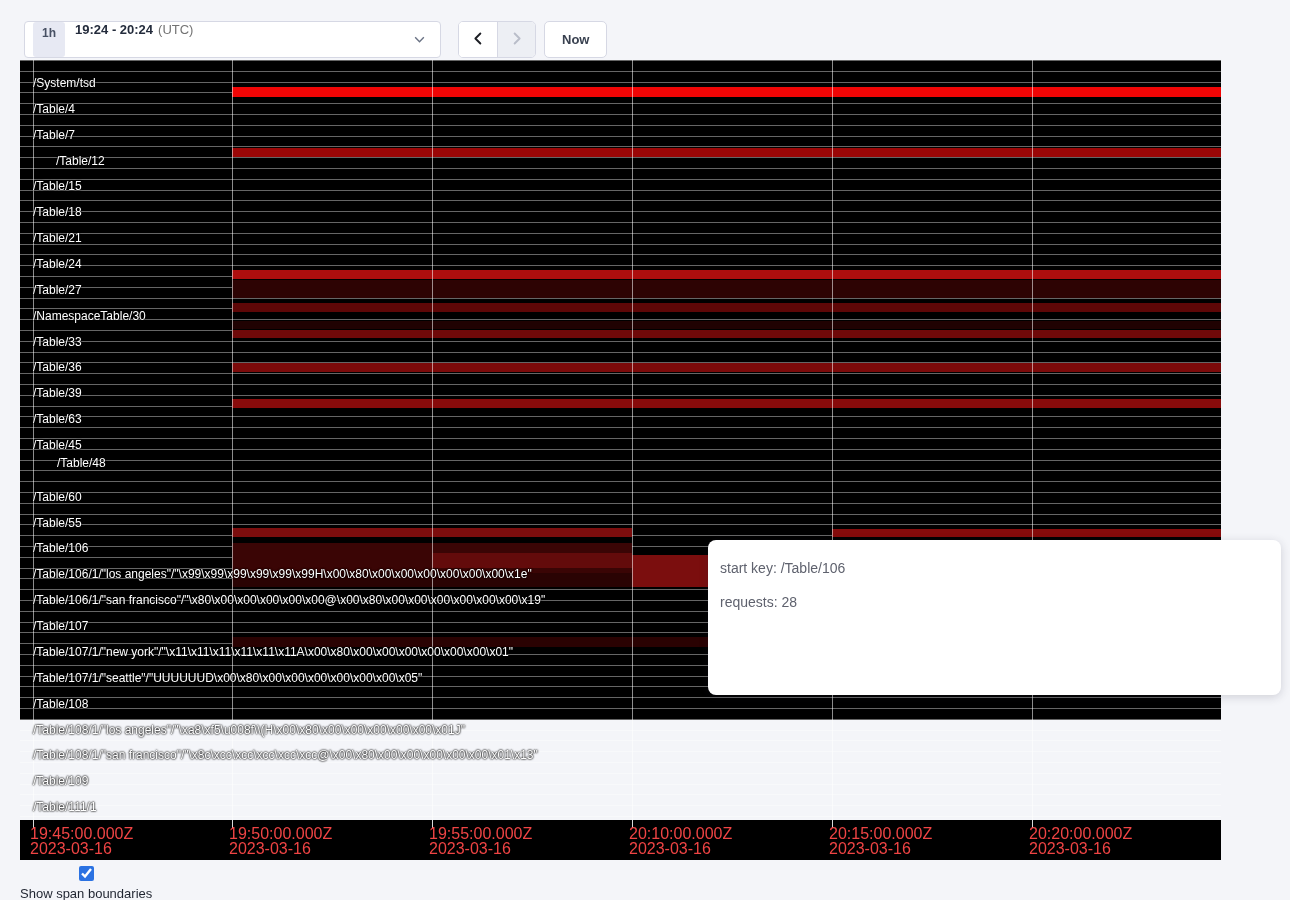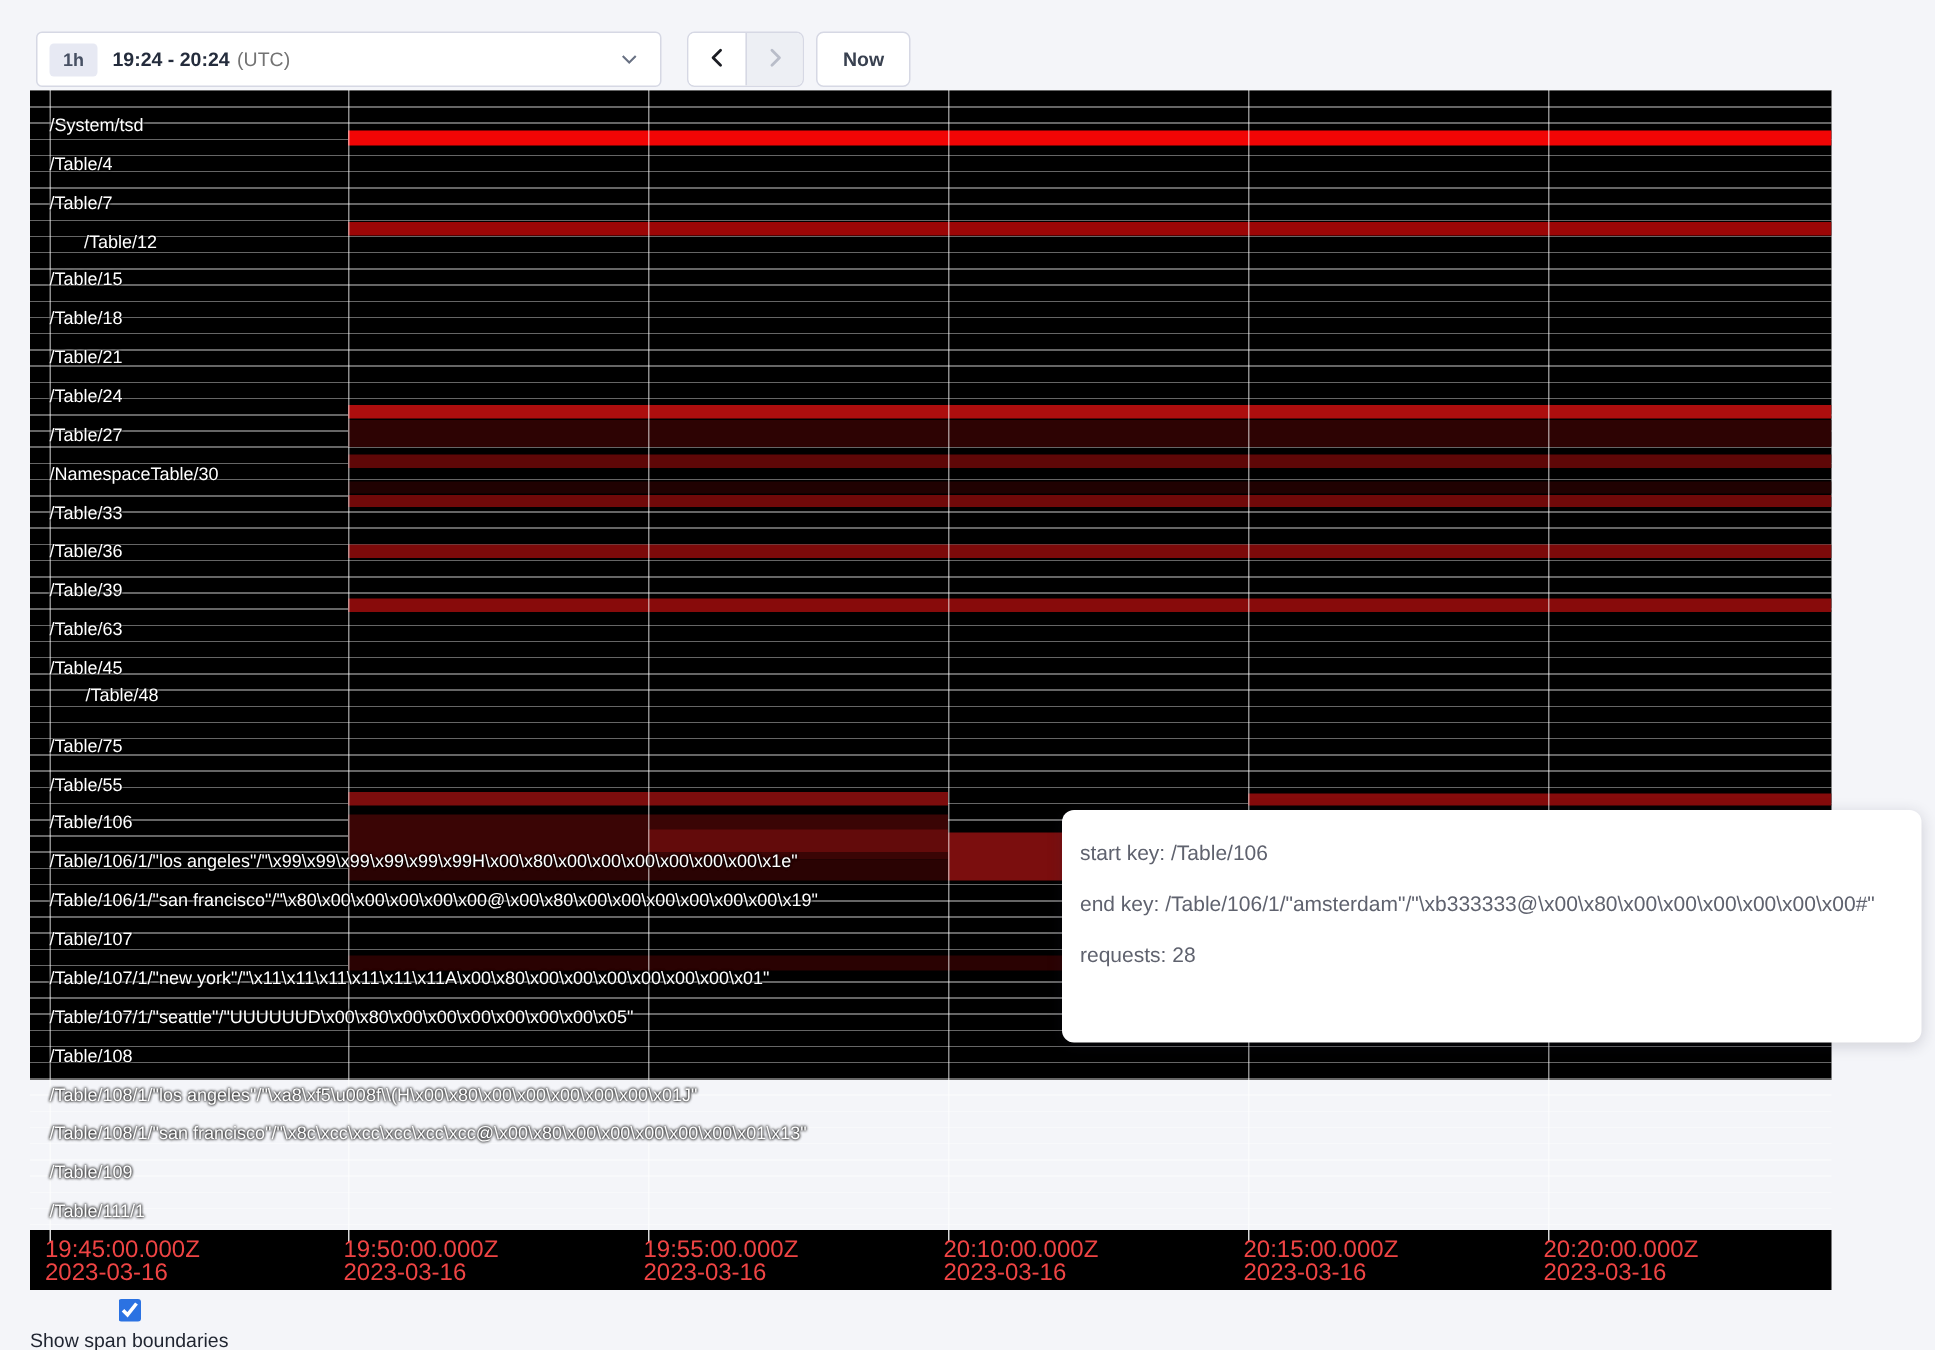--- a/index.html
+++ b/index.html
@@ -4,21 +4,21 @@
 <style>
   * { margin:0; padding:0; box-sizing:border-box; }
   html,body { width:1290px; height:900px; }
   body { font-family:"Liberation Sans", sans-serif; background:#f4f5f9; }
   .page { position:relative; width:1290px; height:900px; background:#f4f5f9; overflow:hidden; }
 
   
   .time-select {
     position:absolute; left:24px; top:21px; width:417px; height:37px;
     background:#fff; border:1px solid #d6d8e4; border-radius:4px;
-    display:flex; align-items:center; gap:10px; padding:0 14px 0 8px; cursor:pointer;
+    display:flex; gap:10px; padding:0 14px 0 8px; cursor:pointer;
   }
   .time-badge {
     background:#e7e9f3; color:#475063; font-weight:bold; font-size:12px;
     padding:4px 9px; border-radius:3px;
   }
   .time-range { font-size:13px; font-weight:bold; color:#242c3c; }
   .time-suffix { font-size:13px; color:#737373; margin-left:-5px; }
   .select-chevron { margin-left:auto; display:flex; align-items:center; }
 
   .nav-group {
@@ -144,21 +144,21 @@
         <div class="row-label" style="left: 13px; top: 171px;">/Table/21</div>
         <div class="row-label" style="left: 13px; top: 197px;">/Table/24</div>
         <div class="row-label" style="left: 13px; top: 223px;">/Table/27</div>
         <div class="row-label" style="left: 13px; top: 249px;">/NamespaceTable/30</div>
         <div class="row-label" style="left: 13px; top: 275px;">/Table/33</div>
         <div class="row-label" style="left: 13px; top: 300px;">/Table/36</div>
         <div class="row-label" style="left: 13px; top: 326px;">/Table/39</div>
         <div class="row-label" style="left: 13px; top: 352px;">/Table/63</div>
         <div class="row-label" style="left: 13px; top: 378px;">/Table/45</div>
         <div class="row-label" style="left: 13px; top: 396px; padding-left: 24px;">/Table/48</div>
-        <div class="row-label" style="left: 13px; top: 430px;">/Table/75</div>
+        <div class="row-label" style="left: 13px; top: 430px;">/Table/60</div>
         <div class="row-label" style="left: 13px; top: 456px;">/Table/55</div>
         <div class="row-label" style="left: 13px; top: 481px;">/Table/106</div>
         <div class="row-label" style="left: 13px; top: 507px;">/Table/106/1/"los angeles"/"\x99\x99\x99\x99\x99\x99H\x00\x80\x00\x00\x00\x00\x00\x00\x1e"</div>
         <div class="row-label" style="left: 13px; top: 533px;">/Table/106/1/"san francisco"/"\x80\x00\x00\x00\x00\x00@\x00\x80\x00\x00\x00\x00\x00\x00\x19"</div>
         <div class="row-label" style="left: 13px; top: 559px;">/Table/107</div>
         <div class="row-label" style="left: 13px; top: 585px;">/Table/107/1/"new york"/"\x11\x11\x11\x11\x11\x11A\x00\x80\x00\x00\x00\x00\x00\x00\x01"</div>
         <div class="row-label" style="left: 13px; top: 611px;">/Table/107/1/"seattle"/"UUUUUUD\x00\x80\x00\x00\x00\x00\x00\x00\x05"</div>
         <div class="row-label" style="left: 13px; top: 637px;">/Table/108</div>
         <div class="row-label" style="left: 13px; top: 663px;">/Table/108/1/"los angeles"/"\xa8\xf5\u008f\\(H\x00\x80\x00\x00\x00\x00\x00\x01J"</div>
         <div class="row-label" style="left: 13px; top: 688px;">/Table/108/1/"san francisco"/"\x8c\xcc\xcc\xcc\xcc\xcc@\x00\x80\x00\x00\x00\x00\x00\x01\x13"</div>
@@ -194,21 +194,20 @@
         <div class="tick-mark" style="left: 1012px;"></div>
         <div class="tick-label" style="left: 1009px;">
           <div>20:20:00.000Z</div>
           <div>2023-03-16</div>
         </div>
       </div>
   </div>
 
   <div class="kv-tooltip">
     <div class="tip-line">start key: /Table/106</div>
-    <div class="tip-line">end key: /Table/106/1/"amsterdam"/"\xb333333@\x00\x80\x00\x00\x00\x00\x00\x00#"</div>
     <div class="tip-line">requests: 28</div>
   </div>
 
   <label class="footer-check">
     <input type="checkbox" id="spanCheckbox" checked="" style="">
     <span>Show span boundaries</span>
   </label>
 
 </div>
 

